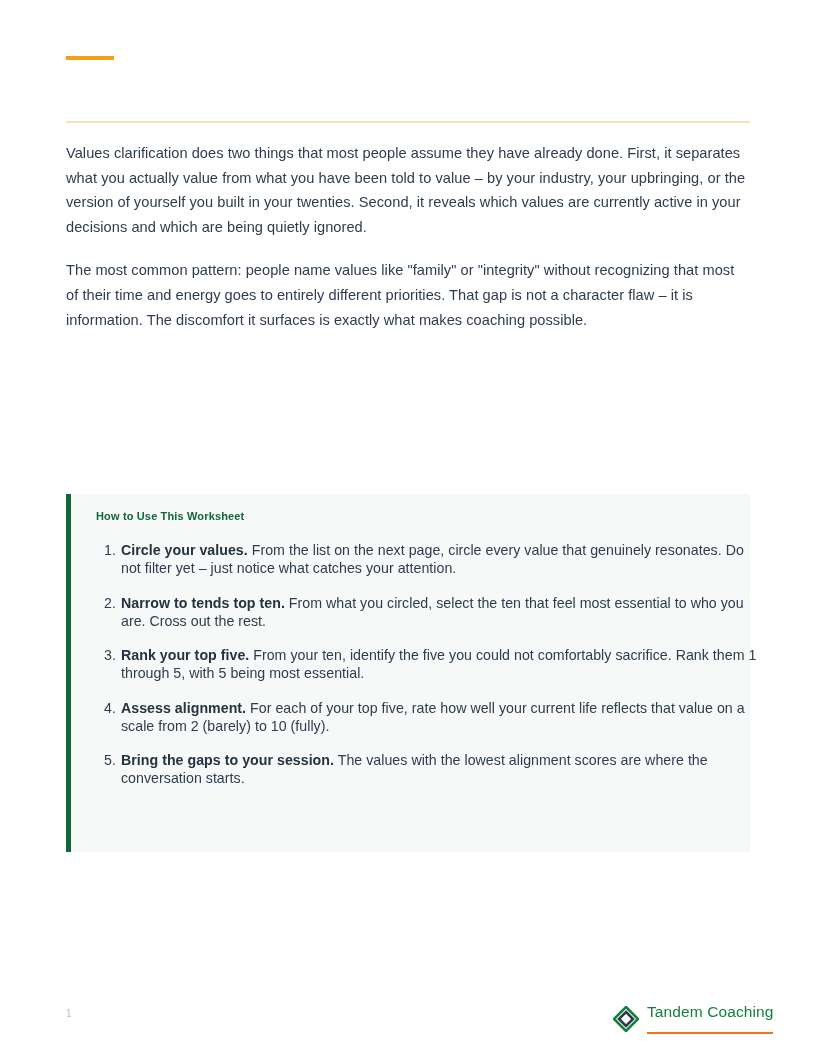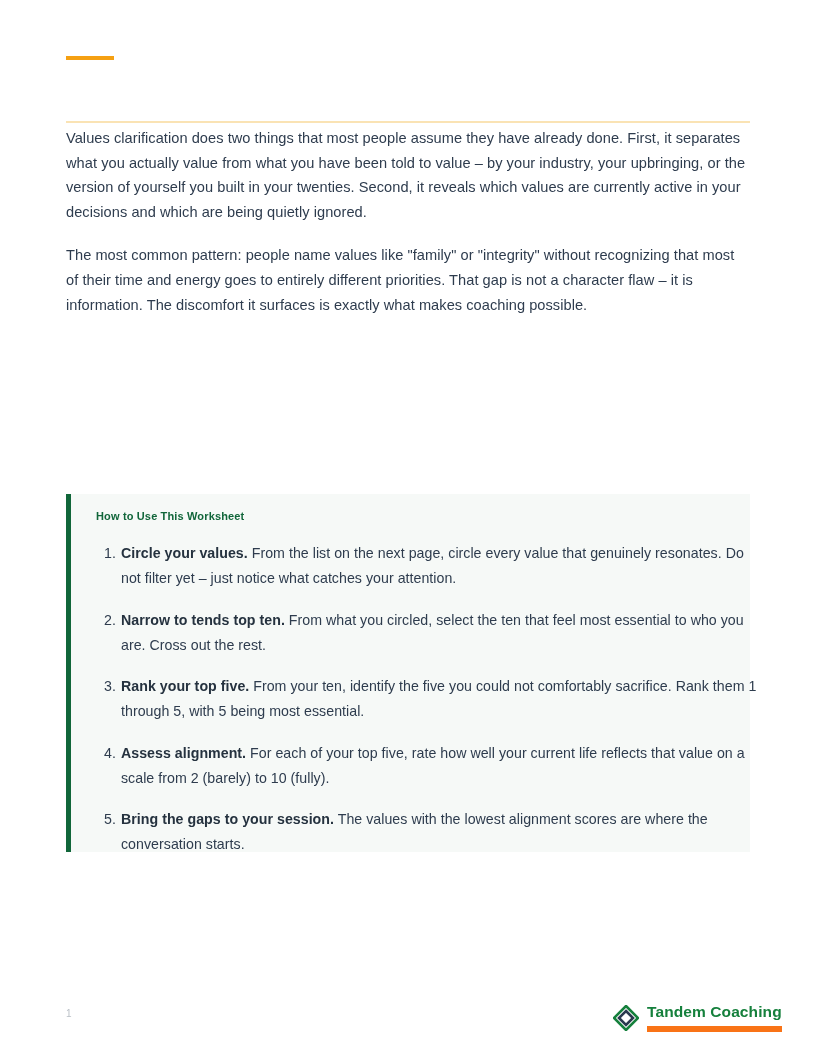--- a/index.html
+++ b/index.html
@@ -54,21 +54,21 @@
     top: 121px;
     width: 684px;
     height: 2px;
     background: #FAE3B4;
   }
 
   
   .body-block {
     position: absolute;
     left: 66px;
-    top: 126px;
+    top: 141px;
     width: 684px;
   }
 
   p.para {
     margin: 0 0 19px 0;
     font-size: 14.6px;
     line-height: 24.6px;
     color: #2E3C4E;
     letter-spacing: 0.05px;
   }
@@ -108,21 +108,21 @@
     margin: 0;
     padding: 0 0 0 23px;
     list-style: none;
     counter-reset: stepcount;
   }
 
   .steps li {
     position: relative;
     counter-increment: stepcount;
     font-size: 14.2px;
-    line-height: 25px;
+    line-height: 18px;
     color: #2E3C4E;
     margin-bottom: 16.5px;
     letter-spacing: 0.03px;
   }
 
   .steps li::before {
     content: counter(stepcount) ".";
     position: absolute;
     left: -21px;
     top: 0;
@@ -157,25 +157,25 @@
 
   .logo-mark {
     width: 26px;
     height: 26px;
     display: block;
     flex: 0 0 auto;
   }
 
   .logo-text {
     font-size: 15.5px;
-    font-weight: bold;
+    font-weight: normal;
     color: #15803C;
     letter-spacing: 0.1px;
-    border-bottom: 6px solid #f97316;
-    padding-bottom: 6px;
+    border-bottom: 2px solid #f97316;
+    padding-bottom: 12px;
     line-height: 17px;
   }
 </style>
 </head>
 <body>
 
 <div class="page">
 
   <div class="accent-bar"></div>
 

